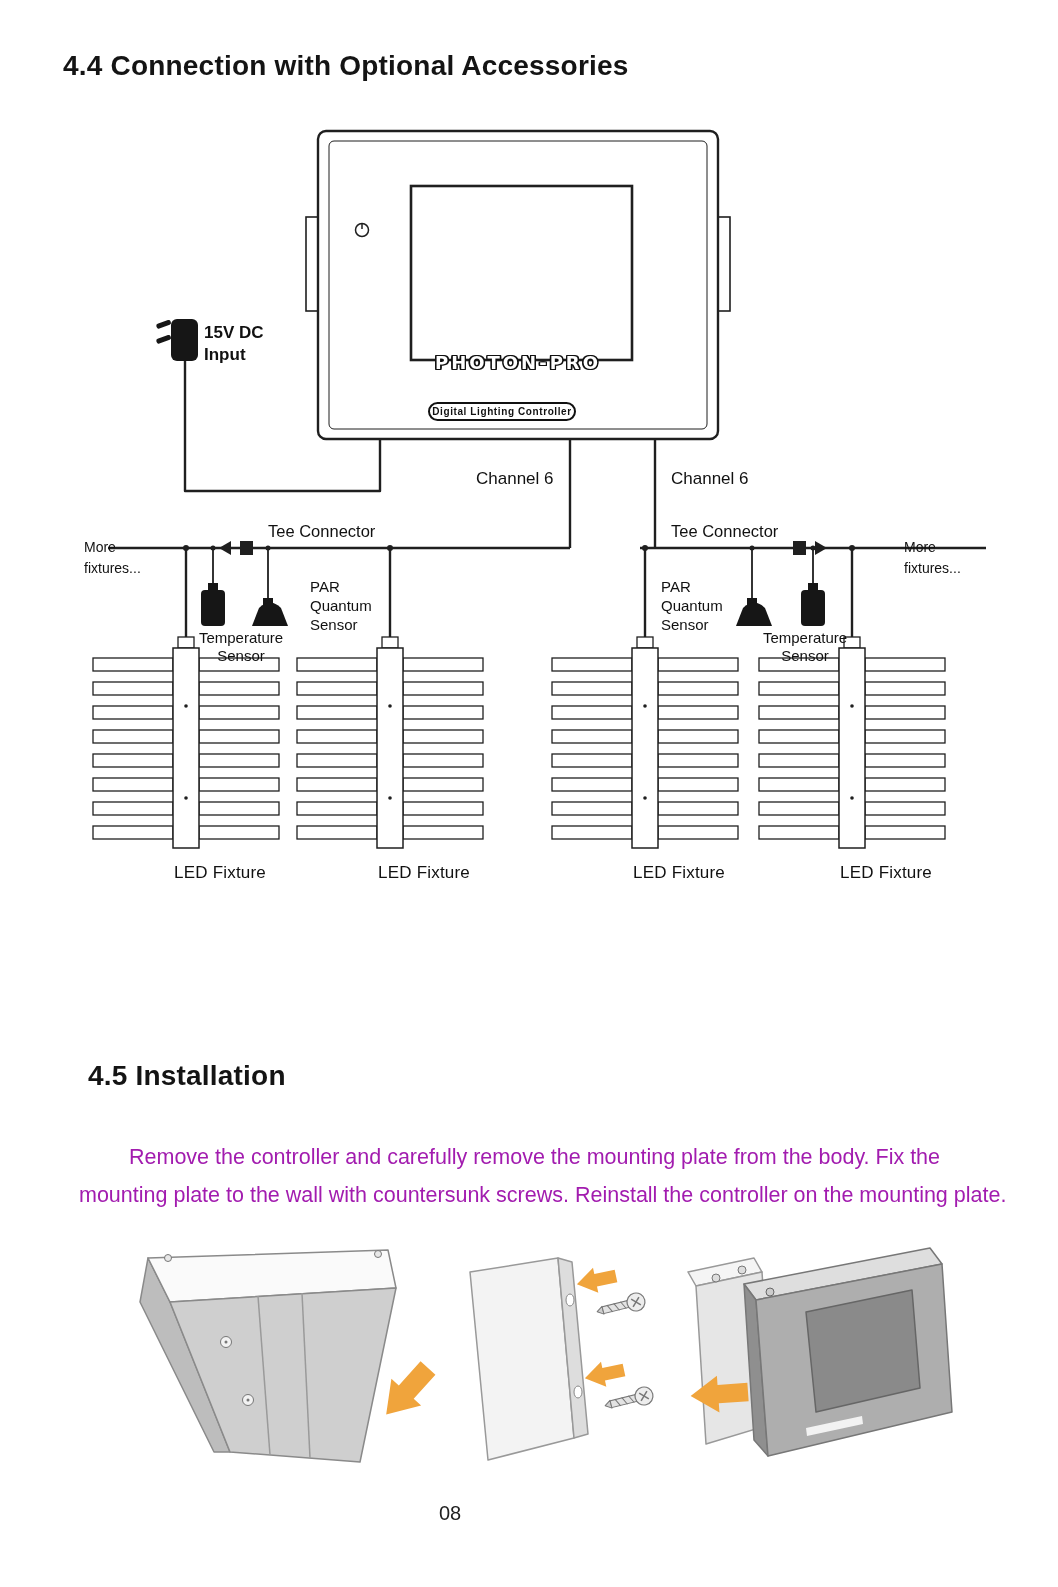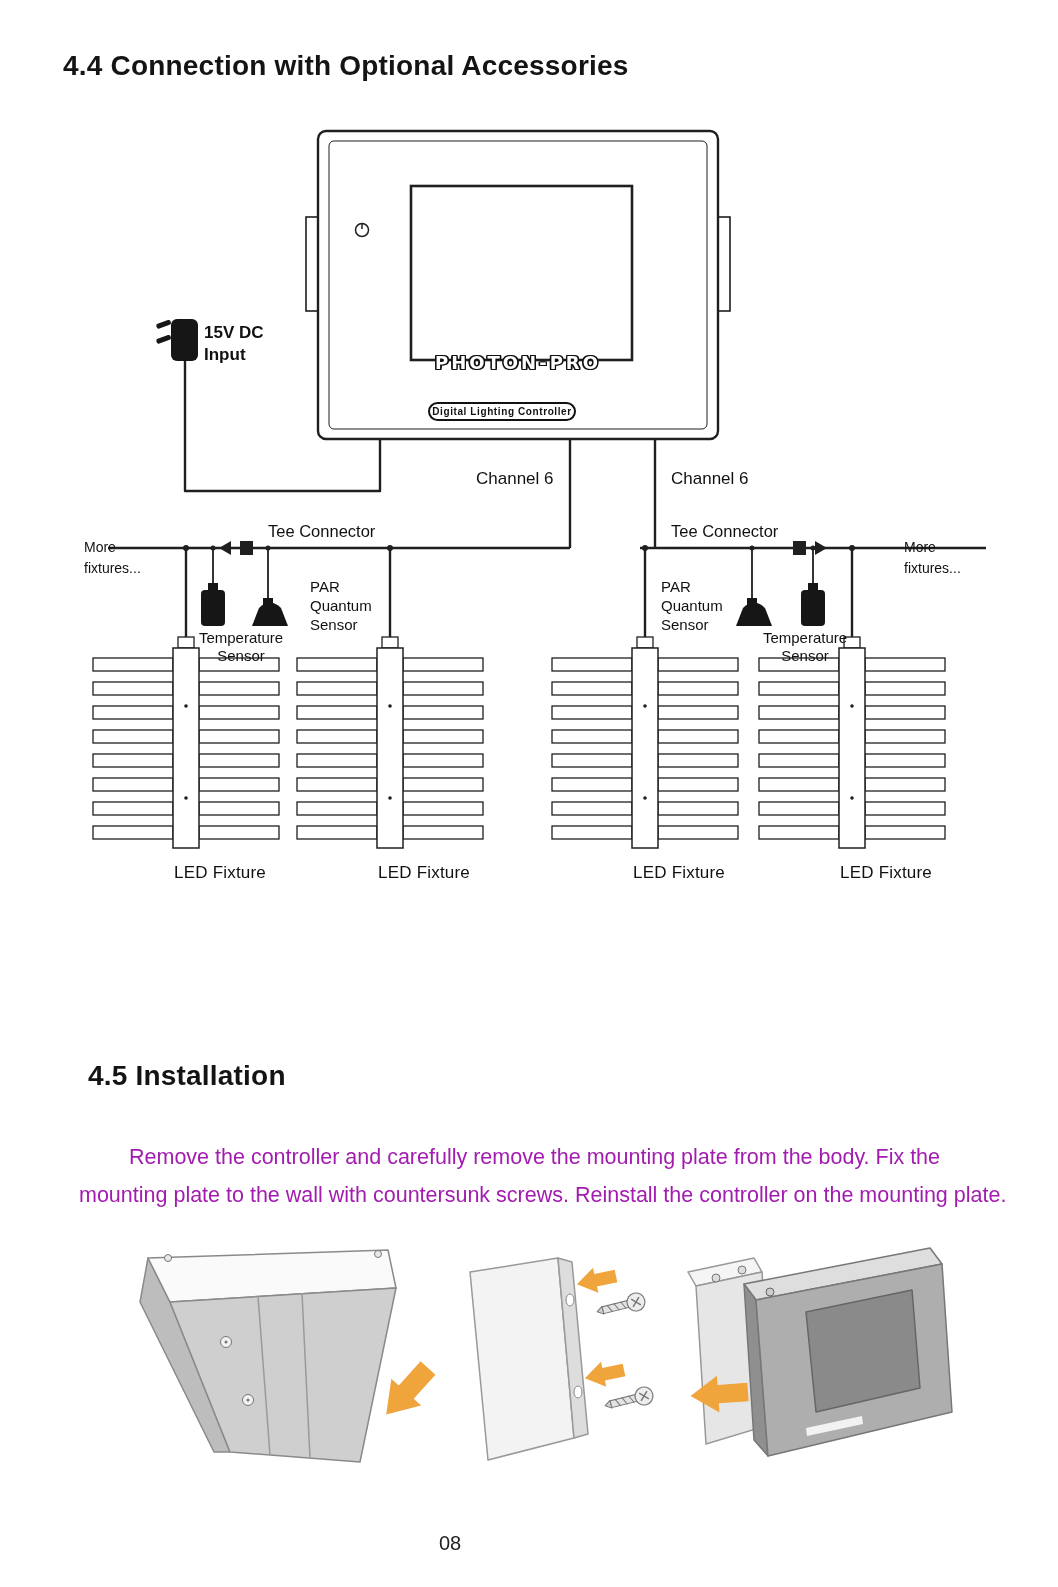--- a/index.html
+++ b/index.html
@@ -42,21 +42,21 @@
     position:absolute;z-index:3;left:428px;top:402px;width:148px;height:19px;
     border:2px solid #111;border-radius:12px;box-sizing:border-box;
     font-size:10px;font-weight:700;line-height:15px;text-align:center;letter-spacing:.6px;color:#111;
   }
   .para{
     position:absolute;z-index:3;left:63px;top:1122px;width:934px;margin:16px;
     font-size:21.5px;line-height:38px;color:#a21caf;text-indent:50px;
   }
   .pagenum{
     position:absolute;z-index:3;left:0;top:1502px;width:900px;text-align:center;
-    font-size:20px;color:#222;margin-top:30px;
+    font-size:20px;color:#222;
   }
 </style>
 </head>
 <body>
 
 <div class="page">
 
   <h1 class="heading" id="h44">4.4 Connection with Optional Accessories</h1>
 
   <svg class="art" width="1058" height="1587" viewBox="0 0 1058 1587">

